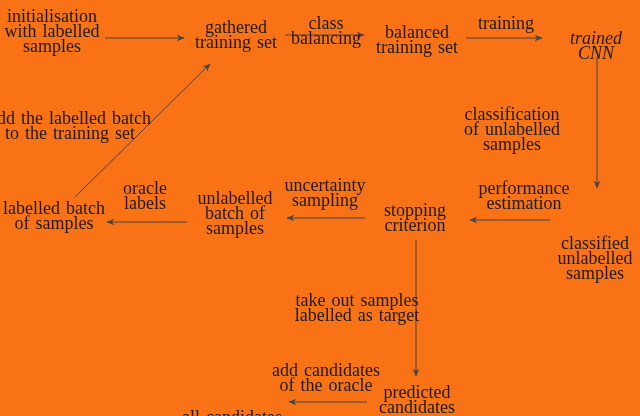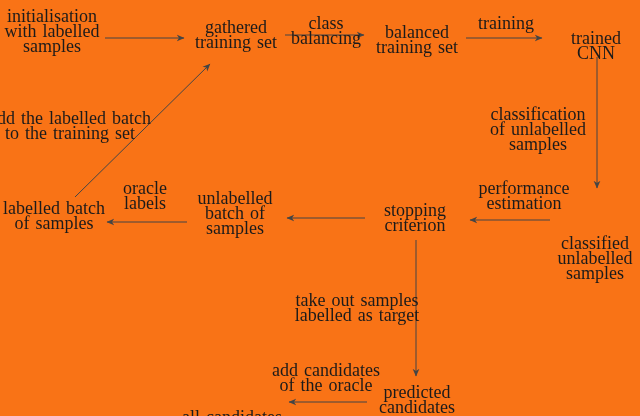--- a/index.html
+++ b/index.html
@@ -58,42 +58,44 @@
     <line x1="367" y1="402" x2="289" y2="402" marker-end="url(#ar)"></line>
   </svg>
 
   <div class="node" style="left:52px;  top:9px;">initialisation
 with labelled
 samples</div>
   <div class="node" style="left:236px; top:20px;">gathered
 training set</div>
   <div class="node" style="left:417px; top:25px;">balanced
 training set</div>
-  <div class="node" style="left:596px; top:31px;">trained CNN</div>
+  <div class="node" style="left:596px; top:31px;font-style:italic;">trained CNN</div>
   <div class="node" style="left:595px; top:192px;margin-top:44px;">classified
 unlabelled
 samples</div>
   <div class="node" style="left:415px; top:203px;">stopping
 criterion</div>
   <div class="node" style="left:235px; top:191px;">unlabelled
 batch of
 samples</div>
   <div class="node" style="left:54px;  top:201px;">labelled batch
 of samples</div>
   <div class="node" style="left:417px; top:385px;">predicted
 candidates</div>
   <div class="node" style="left:232px; top:390px;margin-top:20px;">all candidates</div>
 
   <div class="elabel" style="left:326px; top:0px;margin-top:16px;">class
 balancing</div>
   <div class="elabel" style="left:506px; top:16px;">training</div>
-  <div class="elabel" style="left:538px; top:107px;font-family:Liberation Serif, serif;">classification
+  <div class="elabel" style="left:512px; top:107px;font-family:Liberation Serif, serif;">classification
 of unlabelled samples</div>
   <div class="elabel" style="left:507px; top:181px;margin-left:17px;">performance
 estimation</div>
+  <div class="elabel" style="left:325px; top:178px;">uncertainty
+sampling</div>
   <div class="elabel" style="left:145px; top:181px;">oracle
 labels</div>
   <div class="elabel" style="left:70px;  top:111px;">add the labelled batch
 to the training set</div>
   <div class="elabel" style="left:357px; top:293px;">take out samples
 labelled as target</div>
   <div class="elabel" style="left:326px; top:363px;">add candidates
 of the oracle</div>
 
 </div>

